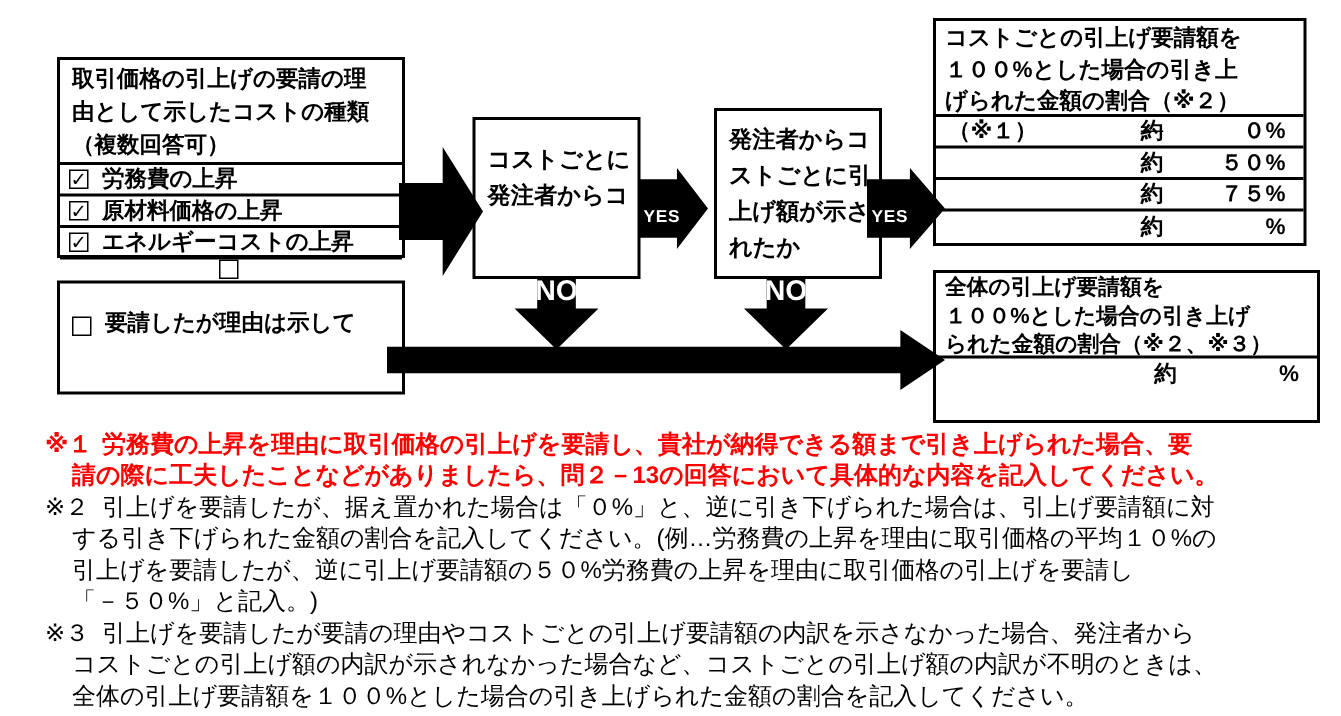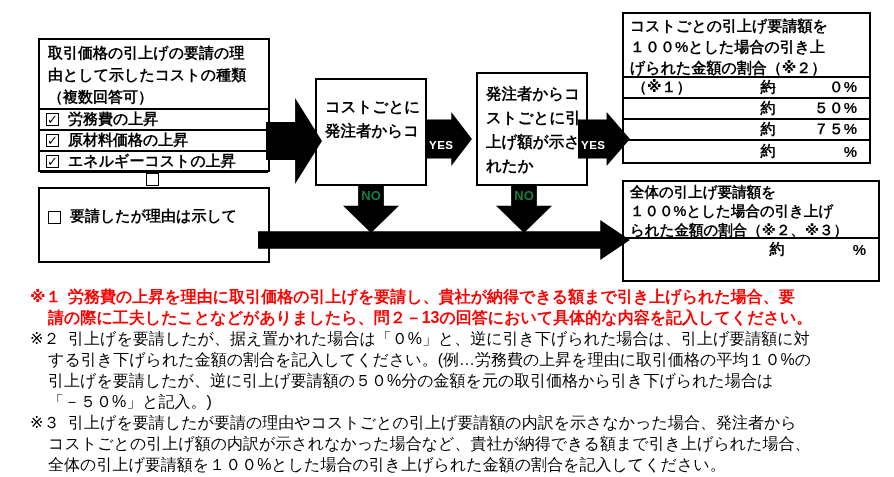--- a/index.html
+++ b/index.html
@@ -61,21 +61,21 @@
     clip-path:polygon(0 28%, 52% 28%, 52% 0, 100% 50%, 52% 100%, 52% 72%, 0 72%); }
   .yes-arrow { display:flex; align-items:center;
     clip-path:polygon(0 14%, 55% 14%, 55% 0, 100% 50%, 55% 100%, 55% 86%, 0 86%); }
   .yes1 { left:426px; top:112px; width:46px; height:54px; }
   .yes2 { left:578px; top:112px; width:52px; height:54px; }
   .yes-text { color:#fff; font-size:11.5px; font-weight:bold; padding-left:3px; letter-spacing:0.5px;margin-top:12px; }
   .no-arrow { text-align:center;
     clip-path:polygon(27% 0, 73% 0, 73% 42%, 100% 42%, 50% 100%, 0 42%, 27% 42%); }
   .no1 { left:343px; top:186px; width:56px; height:47px; }
   .no2 { left:496px; top:186px; width:56px; height:47px; }
-  .no-text { color:#15803d; font-size:13px; font-weight:bold; line-height:18px; }
+  .no-text { color:#ffffff; font-size:19px; font-weight:bold; line-height:18px; }
   .long-arrow { left:258px; top:220px; width:372px; height:40px;
     clip-path:polygon(0 28%, 92% 28%, 92% 0, 100% 50%, 92% 100%, 92% 72%, 0 72%); }
 
   
   .notes { position:absolute; left:30px; top:286px; width:860px; font-size:16px; line-height:21px; }
   .note { font-weight:bold; }
   .note.red { color:#ff0000; }
   .note.black { color:#000; font-weight:normal; }
   .n-line { white-space:nowrap; }
   .n-marker { display:inline-block; width:38px; }
@@ -197,25 +197,25 @@
       <div class="n-line">
         <span class="n-marker">※１</span><span>労務費の上昇を理由に取引価格の引上げを要請し、貴社が納得できる額まで引き上げられた場合、要</span>
       </div>
       <div class="n-line n-cont">請の際に工夫したことなどがありましたら、問２－13の回答において具体的な内容を記入してください。</div>
     </div>
     <div class="note black">
       <div class="n-line">
         <span class="n-marker">※２</span><span>引上げを要請したが、据え置かれた場合は「０%」と、逆に引き下げられた場合は、引上げ要請額に対</span>
       </div>
       <div class="n-line n-cont">する引き下げられた金額の割合を記入してください。(例…労務費の上昇を理由に取引価格の平均１０%の</div>
-      <div class="n-line n-cont">引上げを要請したが、逆に引上げ要請額の５０%分の金額を元の取引価格から引き下げられた場合は</div>
+      <div class="n-line n-cont">引上げを要請したが、逆に引上げ要請額の５０%労務費の上昇を理由に取引価格の引上げを要請し</div>
       <div class="n-line n-cont">「－５０%」と記入。)</div>
     </div>
     <div class="note black">
       <div class="n-line">
         <span class="n-marker">※３</span><span>引上げを要請したが要請の理由やコストごとの引上げ要請額の内訳を示さなかった場合、発注者から</span>
       </div>
-      <div class="n-line n-cont">コストごとの引上げ額の内訳が示されなかった場合など、貴社が納得できる額まで引き上げられた場合、</div>
+      <div class="n-line n-cont">コストごとの引上げ額の内訳が示されなかった場合など、コストごとの引上げ額の内訳が不明のときは、</div>
       <div class="n-line n-cont">全体の引上げ要請額を１００%とした場合の引き上げられた金額の割合を記入してください。</div>
     </div>
   </div>
 
 </div>
 
 </body></html>

